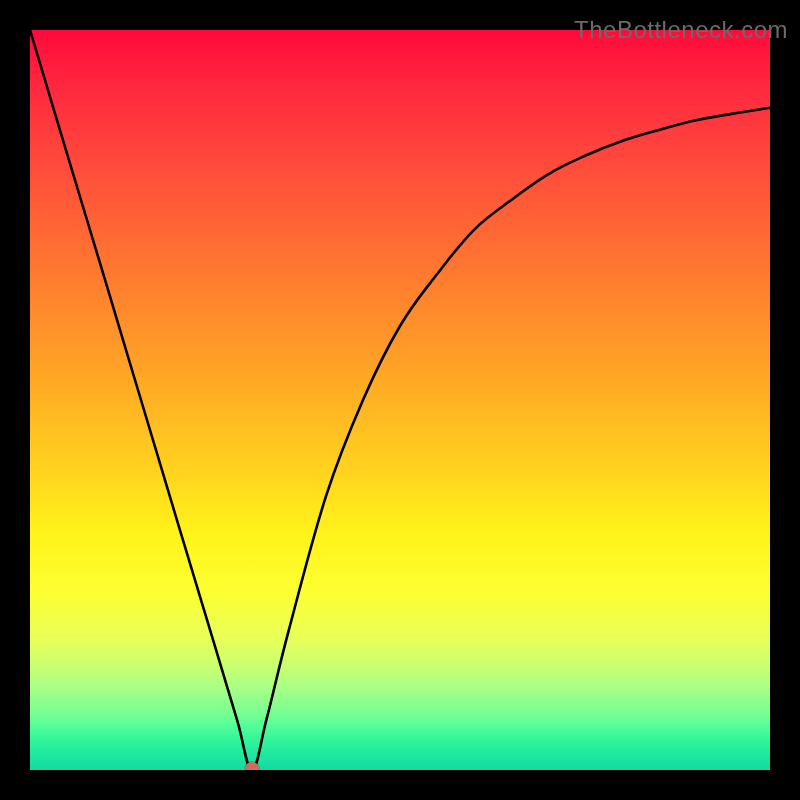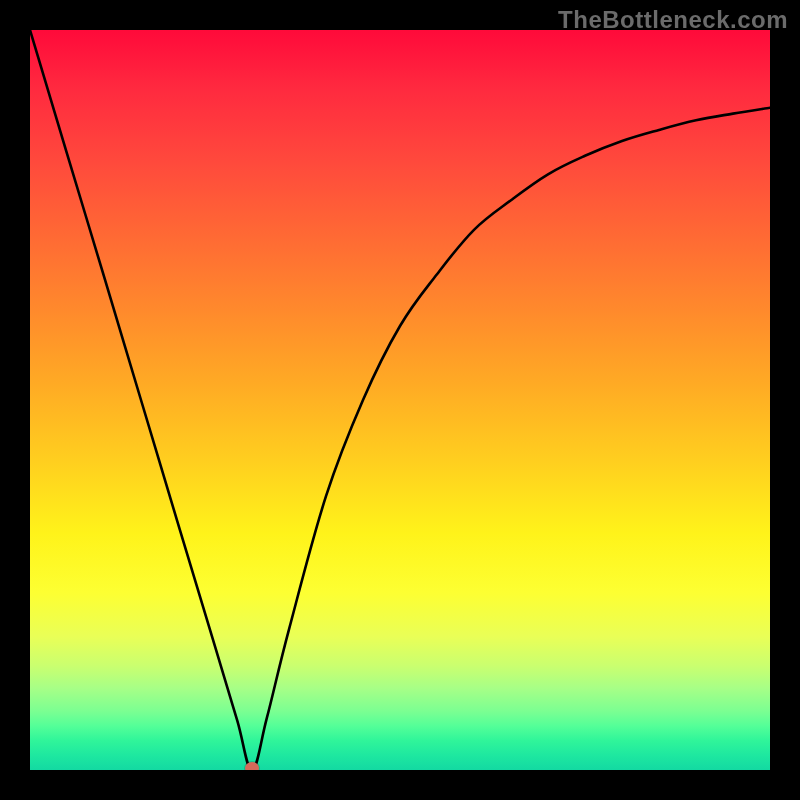--- a/index.html
+++ b/index.html
@@ -11,25 +11,25 @@
     font-family: Arial, Helvetica, sans-serif;
   }
   .frame {
     position: relative;
     width: 800px;
     height: 800px;
     background: #000;
   }
   .watermark {
     position: absolute;
-    top: 6px;
+    top: 16px;
     right: 12px;
     color: #6b6b6b;
     font-size: 24px;
-    font-weight: 700;
+    font-weight: 400;
     letter-spacing: 0.5px;
     z-index: 5;
   }
   .plot-area {
     position: absolute;
     left: 30px;
     top: 30px;
     width: 740px;
     height: 740px;
     overflow: hidden;

